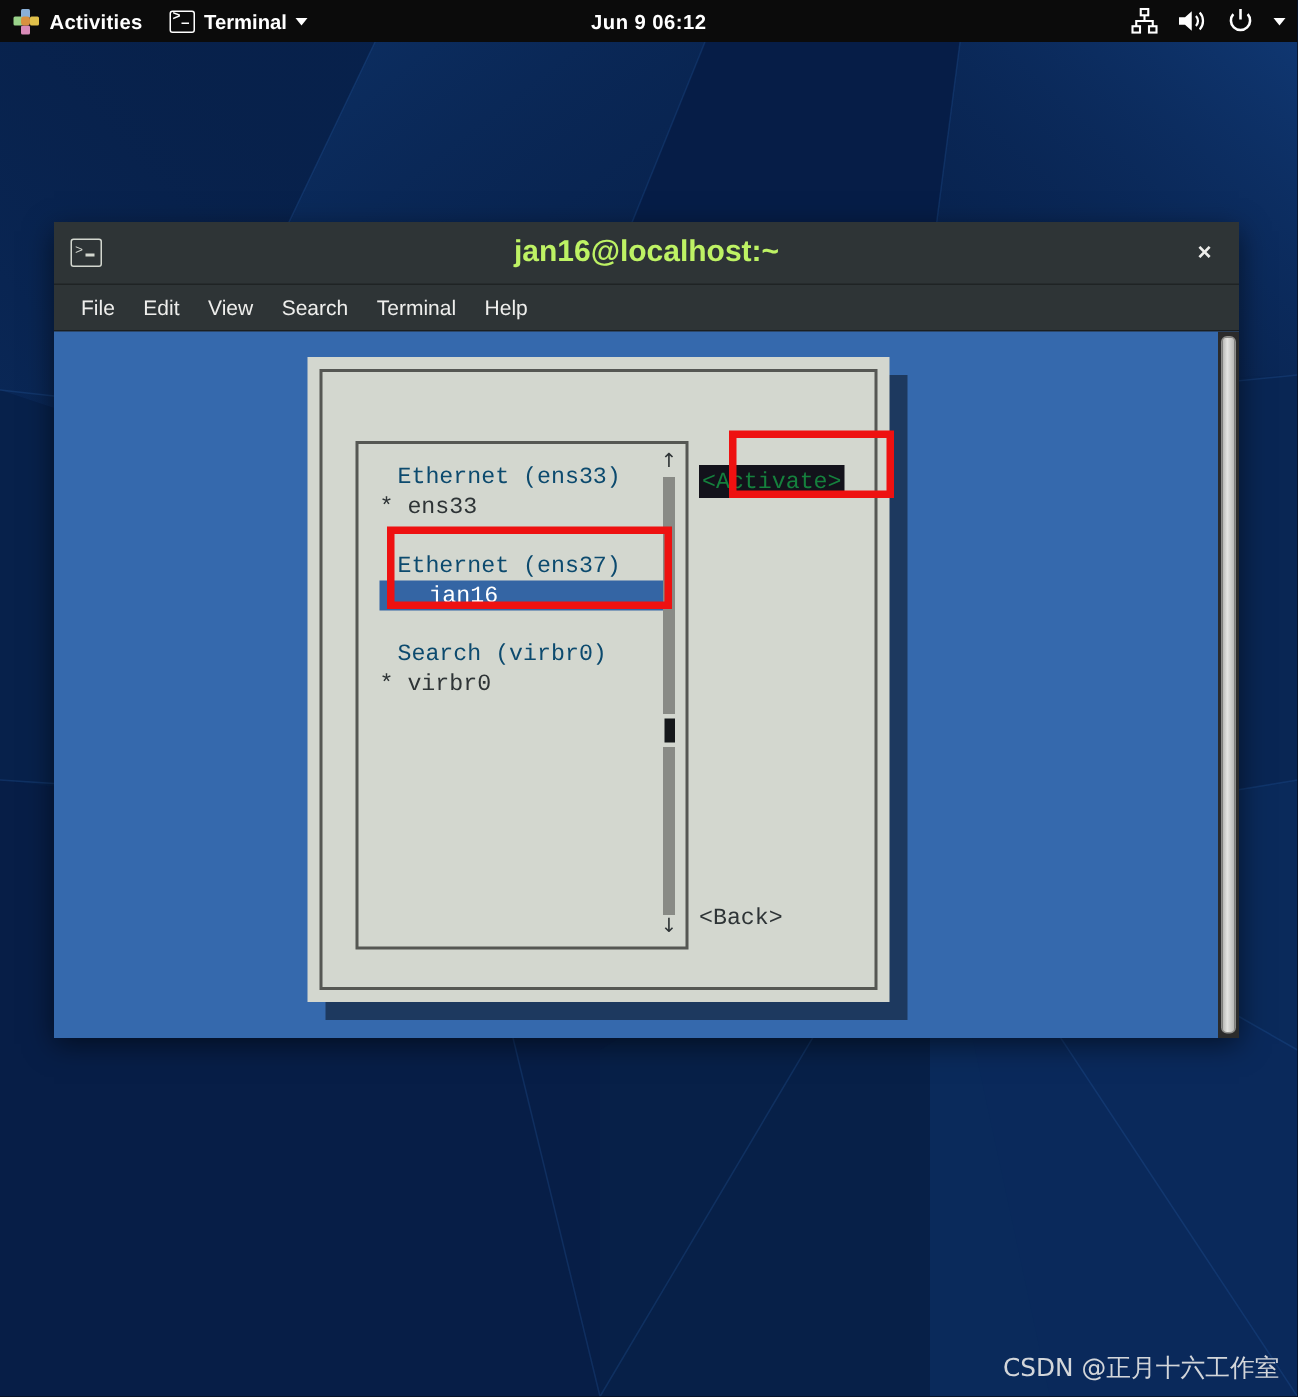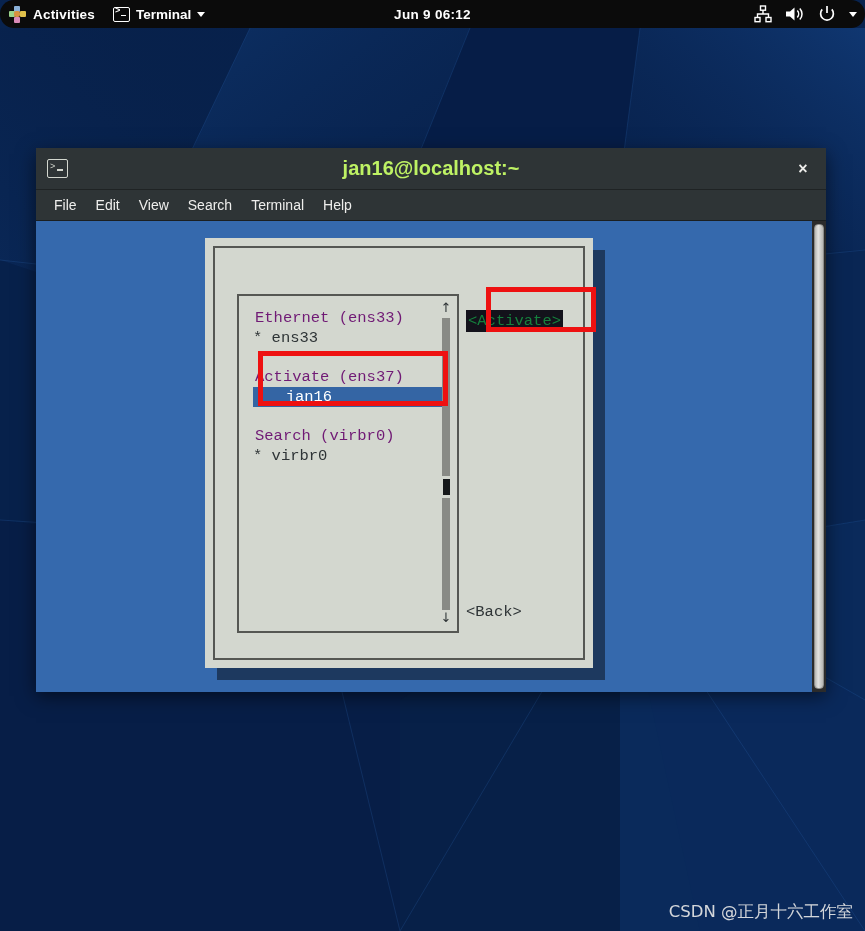--- a/index.html
+++ b/index.html
@@ -40,21 +40,20 @@
   #topbar {
     position: absolute;
     left: 0; top: 0;
     width: 865px; height: 28px;
     background: #0b0b0b;
     color: #ffffff;
     display: flex;
     align-items: center;
     font-size: 13.5px;
     z-index: 50;
-    border-radius: 14px;
   }
   #activities {
     display: flex;
     align-items: center;
     gap: 7px;
     padding: 0 10px 0 9px;
     height: 28px;
     font-weight: bold;
     letter-spacing: .2px;
   }
@@ -248,24 +247,24 @@
   }
   #list-box {
     position: absolute;
     left: 22px; top: 46px;
     width: 218px; height: 335px;
     border: 2px solid #555753;
     background: #d3d7cf;
   }
   .conn-group {
     position: absolute;
-    left: 16px;
+    left: 26px;
     font-size: 15.5px;
     line-height: 20px;
-    color: #701a75;
+    color: #0c4a6e;
     white-space: pre;
     letter-spacing: 0px;
   }
   .conn-name {
     position: absolute;
     left: 14px;
     font-size: 15.5px;
     line-height: 20px;
     color: #2e3436;
     white-space: pre;
@@ -466,21 +465,21 @@
   </div>
 
   <div id="nmtui">
     <div id="nmtui-inner">
 
       <div id="list-box">
 
         <div class="conn-group" style="top:12px">Ethernet (ens33)</div>
         <div class="conn-name" style="top:32px">* ens33</div>
 
-        <div class="conn-group" style="top:71px">Activate (ens37)</div>
+        <div class="conn-group" style="top:71px">Ethernet (ens37)</div>
         <div class="conn-name selected" style="top:91px">  jan16</div>
 
         <div class="conn-group" style="top:130px">Search (virbr0)</div>
         <div class="conn-name" style="top:150px">* virbr0</div>
 
         <div id="list-scroll">
           <div class="arrow up">↑</div>
           <div class="track-a"></div>
           <div class="thumb"></div>
           <div class="track-b"></div>

